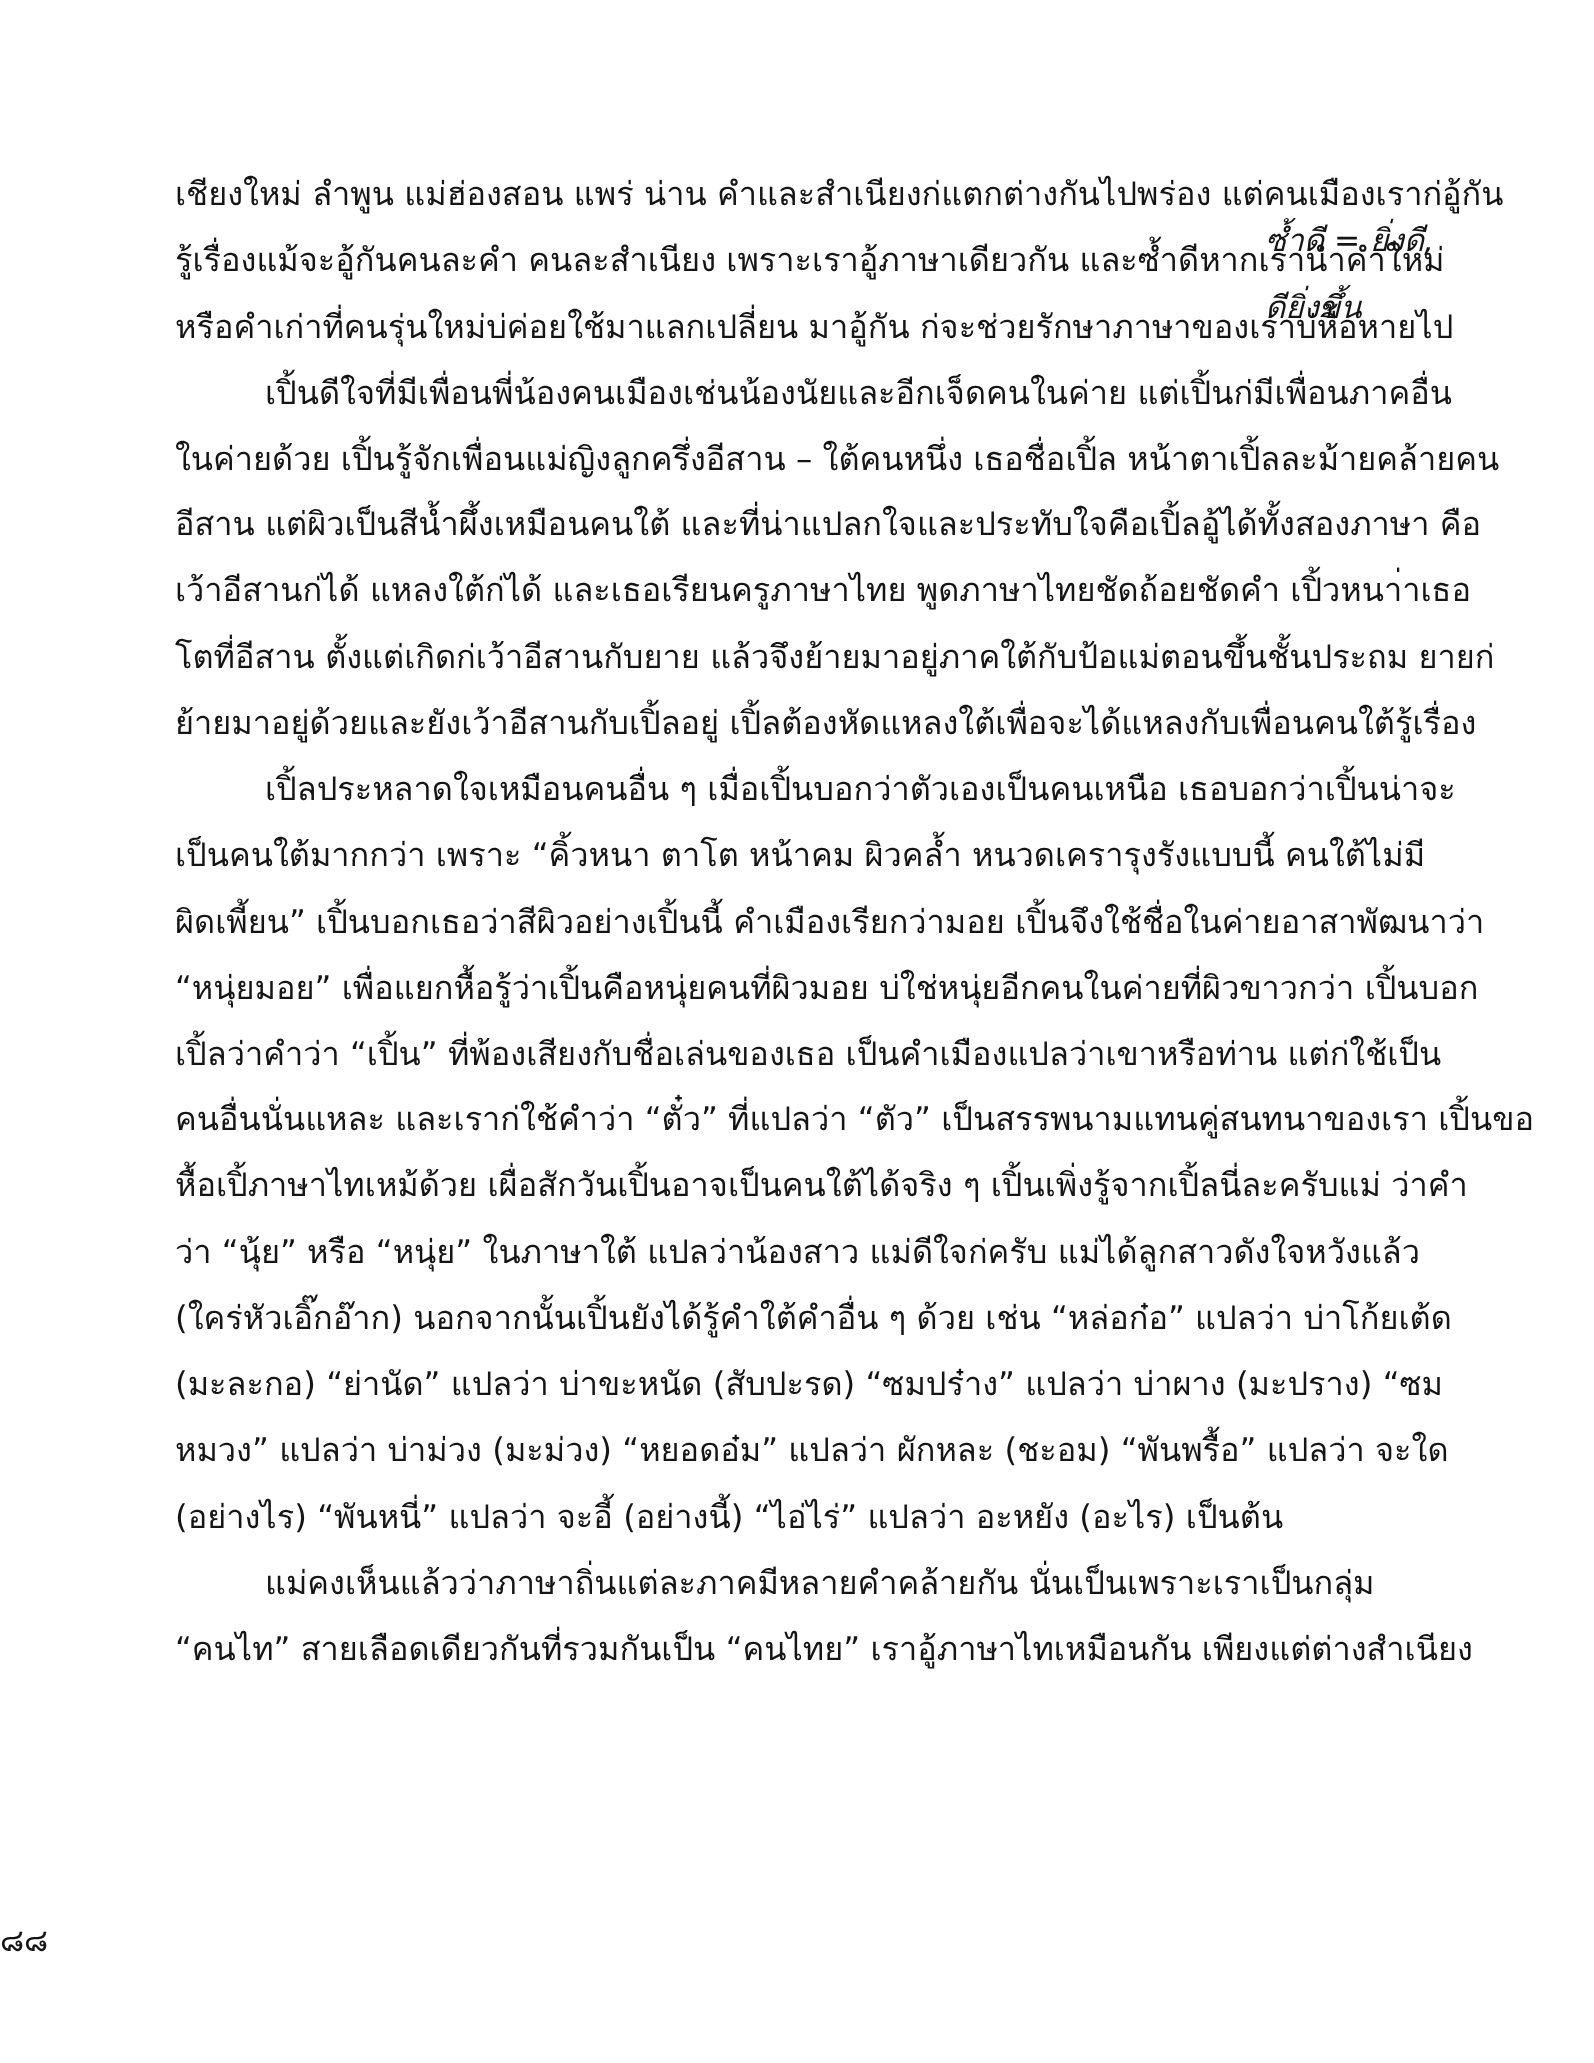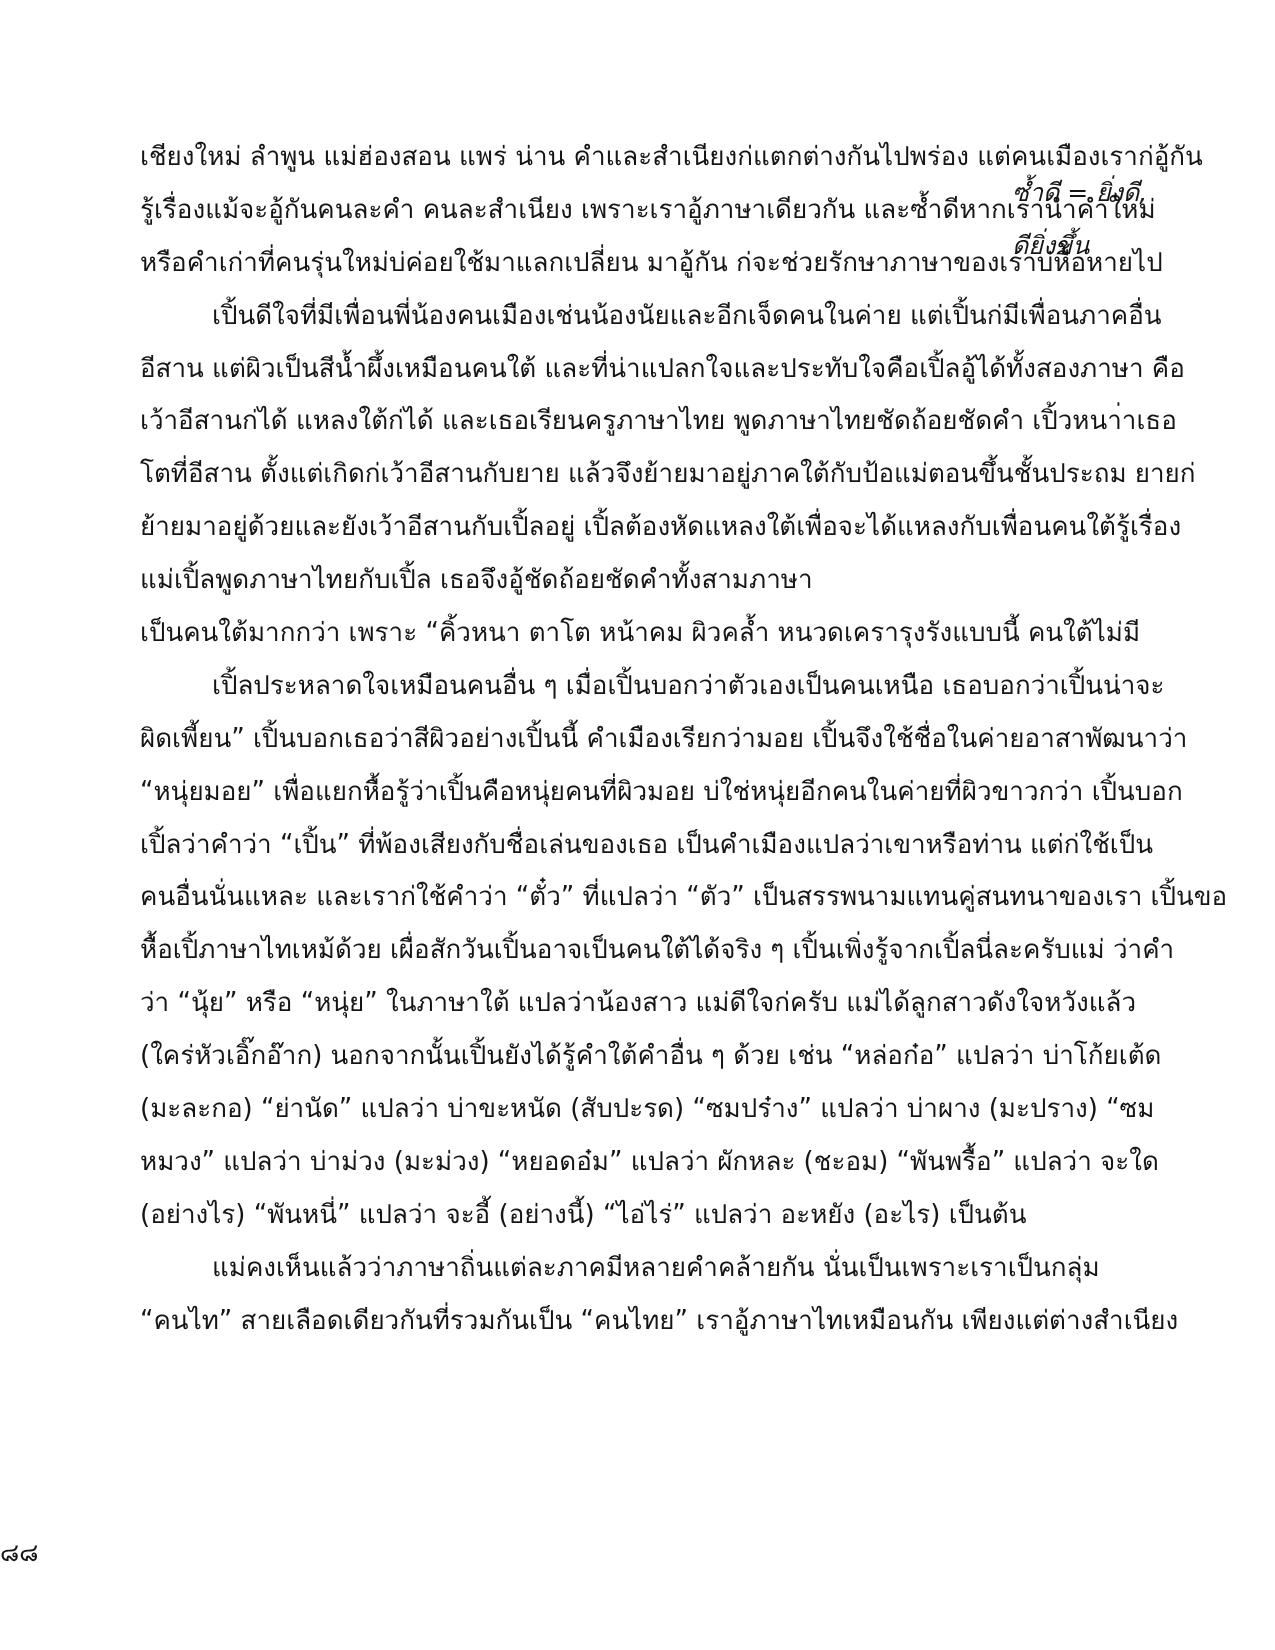--- a/index.html
+++ b/index.html
@@ -48,27 +48,27 @@
 </head>
 <body>
 
 <div class="page">
 
   <div class="body-text">
     <div class="line">เชียงใหม่ ลำพูน แม่ฮ่องสอน แพร่ น่าน คำและสำเนียงก่แตกต่างกันไปพร่อง แต่คนเมืองเราก่อู้กัน</div>
     <div class="line">รู้เรื่องแม้จะอู้กันคนละคำ คนละสำเนียง เพราะเราอู้ภาษาเดียวกัน และซ้ำดีหากเรานำคำใหม่</div>
     <div class="line">หรือคำเก่าที่คนรุ่นใหม่บ่ค่อยใช้มาแลกเปลี่ยน มาอู้กัน ก่จะช่วยรักษาภาษาของเราบ่หื้อหายไป</div>
     <div class="line indent">เปิ้นดีใจที่มีเพื่อนพี่น้องคนเมืองเช่นน้องนัยและอีกเจ็ดคนในค่าย แต่เปิ้นก่มีเพื่อนภาคอื่น</div>
+    <div class="line">ในค่ายด้วย เปิ้นรู้จักเพื่อนแม่ญิงลูกครึ่งอีสาน – ใต้คนหนึ่ง เธอชื่อเปิ้ล หน้าตาเปิ้ลละม้ายคล้ายคน</div>
     <div class="line">อีสาน แต่ผิวเป็นสีน้ำผึ้งเหมือนคนใต้ และที่น่าแปลกใจและประทับใจคือเปิ้ลอู้ได้ทั้งสองภาษา คือ</div>
     <div class="line">เว้าอีสานก่ได้ แหลงใต้ก่ได้ และเธอเรียนครูภาษาไทย พูดภาษาไทยชัดถ้อยชัดคำ เปิ้วหนา่าเธอ</div>
     <div class="line">โตที่อีสาน ตั้งแต่เกิดก่เว้าอีสานกับยาย แล้วจึงย้ายมาอยู่ภาคใต้กับป้อแม่ตอนขึ้นชั้นประถม ยายก่</div>
     <div class="line">ย้ายมาอยู่ด้วยและยังเว้าอีสานกับเปิ้ลอยู่ เปิ้ลต้องหัดแหลงใต้เพื่อจะได้แหลงกับเพื่อนคนใต้รู้เรื่อง</div>
-    <div class="line">แม่เปิ้ลพูดภาษาไทยกับเปิ้ล เธอจึงอู้ชัดถ้อยชัดคำทั้งสามภาษา</div>
+    <div class="line indent">เปิ้ลประหลาดใจเหมือนคนอื่น ๆ เมื่อเปิ้นบอกว่าตัวเองเป็นคนเหนือ เธอบอกว่าเปิ้นน่าจะ</div>
     <div class="line">เป็นคนใต้มากกว่า เพราะ “คิ้วหนา ตาโต หน้าคม ผิวคล้ำ หนวดเครารุงรังแบบนี้ คนใต้ไม่มี</div>
-    <div class="line indent">เปิ้ลประหลาดใจเหมือนคนอื่น ๆ เมื่อเปิ้นบอกว่าตัวเองเป็นคนเหนือ เธอบอกว่าเปิ้นน่าจะ</div>
     <div class="line">ผิดเพี้ยน” เปิ้นบอกเธอว่าสีผิวอย่างเปิ้นนี้ คำเมืองเรียกว่ามอย เปิ้นจึงใช้ชื่อในค่ายอาสาพัฒนาว่า</div>
     <div class="line">“หนุ่ยมอย” เพื่อแยกหื้อรู้ว่าเปิ้นคือหนุ่ยคนที่ผิวมอย บ่ใช่หนุ่ยอีกคนในค่ายที่ผิวขาวกว่า เปิ้นบอก</div>
     <div class="line">เปิ้ลว่าคำว่า “เปิ้น” ที่พ้องเสียงกับชื่อเล่นของเธอ เป็นคำเมืองแปลว่าเขาหรือท่าน แต่ก่ใช้เป็น</div>
     <div class="line">คนอื่นนั่นแหละ และเราก่ใช้คำว่า “ตั๋ว” ที่แปลว่า “ตัว” เป็นสรรพนามแทนคู่สนทนาของเรา เปิ้นขอ</div>
     <div class="line">หื้อเปิ้ภาษาไทเหม้ด้วย เผื่อสักวันเปิ้นอาจเป็นคนใต้ได้จริง ๆ เปิ้นเพิ่งรู้จากเปิ้ลนี่ละครับแม่ ว่าคำ</div>
     <div class="line">ว่า “นุ้ย” หรือ “หนุ่ย” ในภาษาใต้ แปลว่าน้องสาว แม่ดีใจก่ครับ แม่ได้ลูกสาวดังใจหวังแล้ว</div>
     <div class="line">(ใคร่หัวเอิ๊กอ๊าก) นอกจากนั้นเปิ้นยังได้รู้คำใต้คำอื่น ๆ ด้วย เช่น “หล่อก๋อ” แปลว่า บ่าโก้ยเต้ด</div>
     <div class="line">(มะละกอ) “ย่านัด” แปลว่า บ่าขะหนัด (สับปะรด) “ซมปร๋าง” แปลว่า บ่าผาง (มะปราง) “ซม</div>
     <div class="line">หมวง” แปลว่า บ่าม่วง (มะม่วง) “หยอดอ๋ม” แปลว่า ผักหละ (ชะอม) “พันพรื้อ” แปลว่า จะใด</div>
     <div class="line">(อย่างไร) “พันหนี่” แปลว่า จะอี้ (อย่างนี้) “ไอ่ไร่” แปลว่า อะหยัง (อะไร) เป็นต้น</div>

